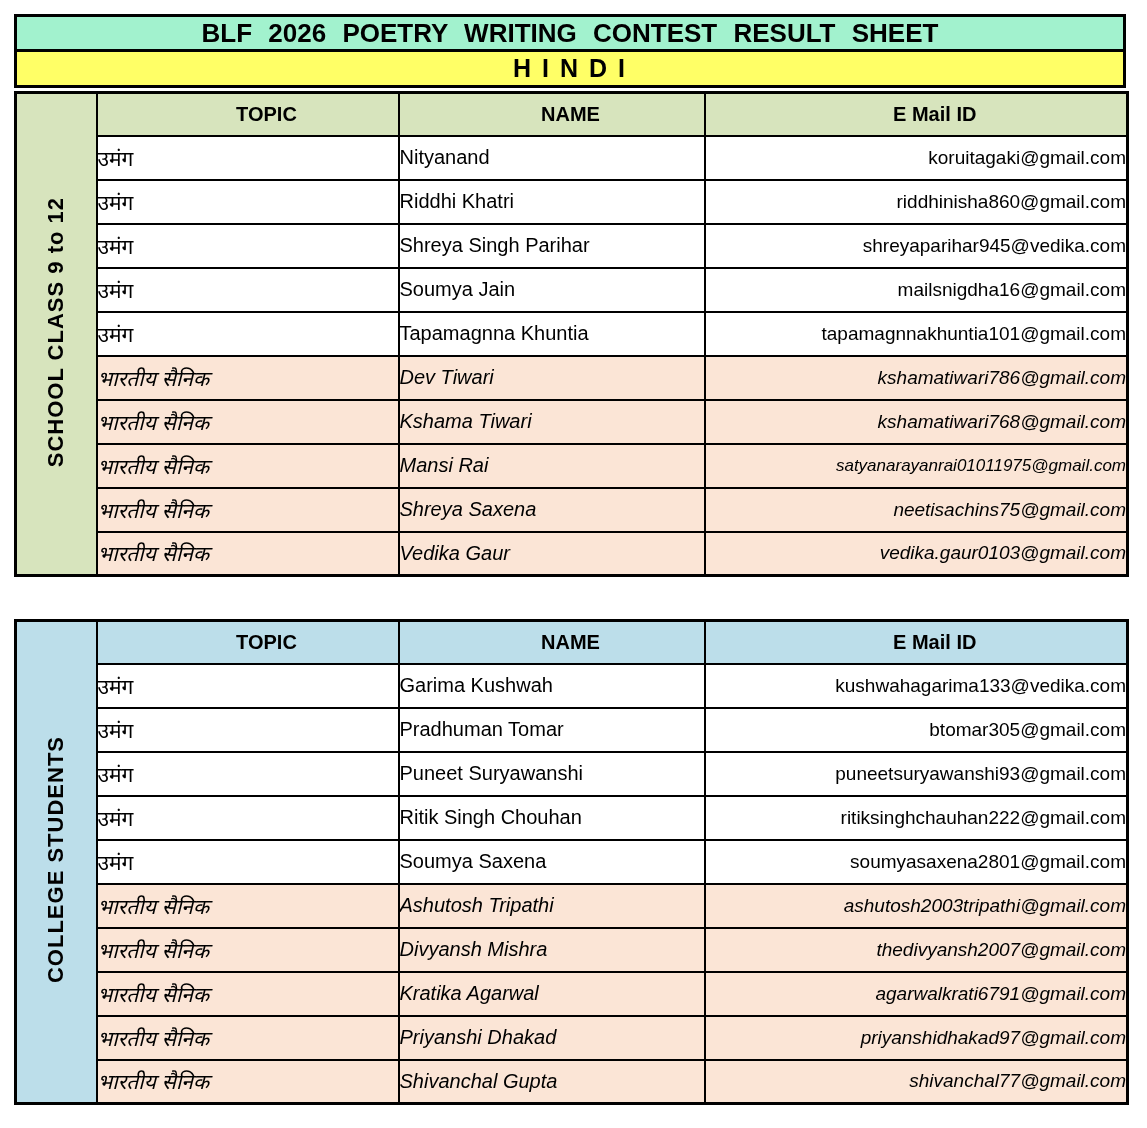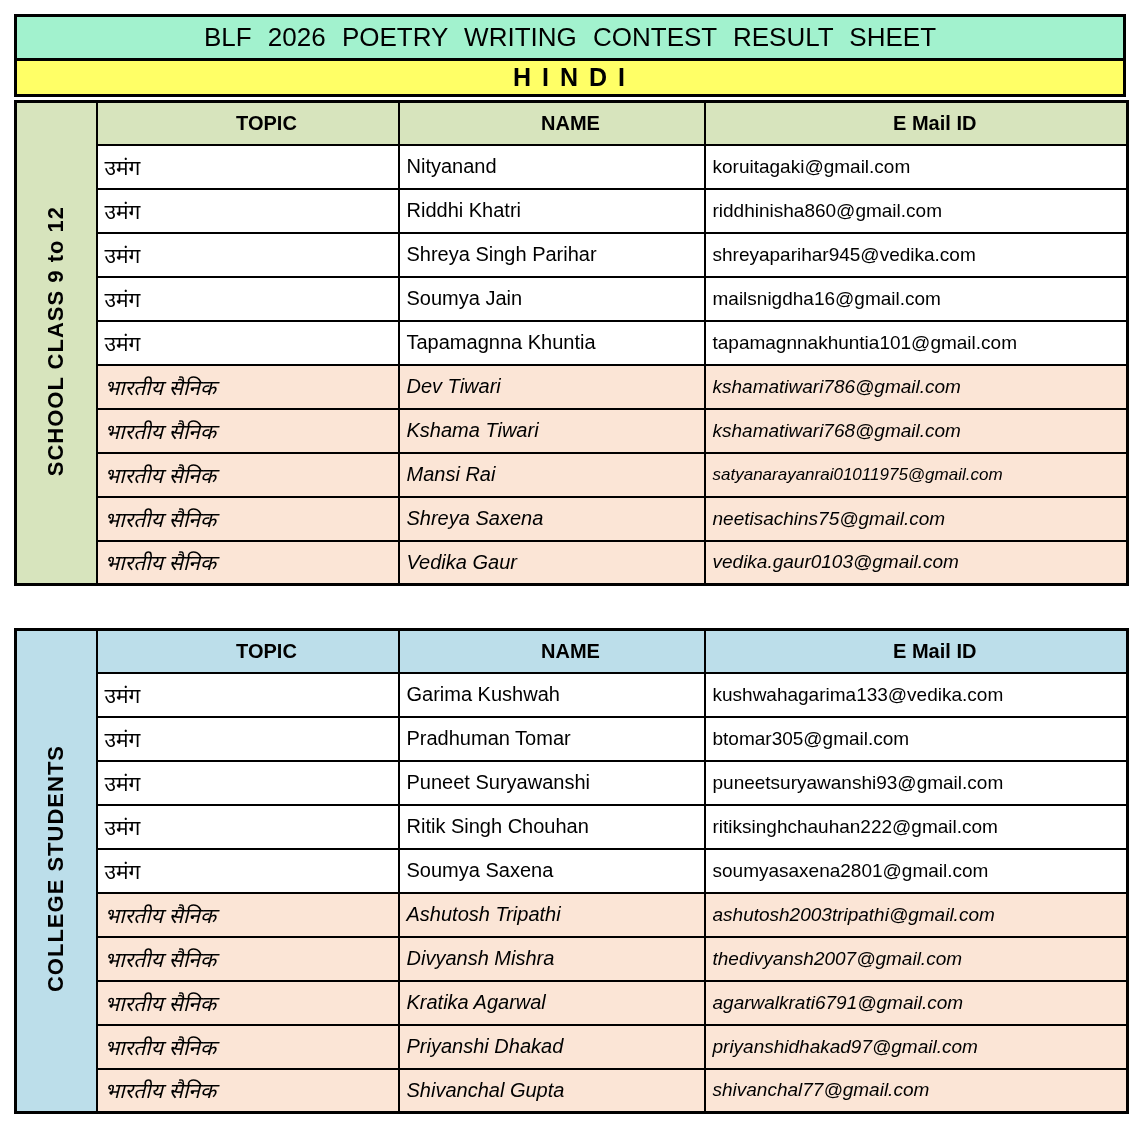--- a/index.html
+++ b/index.html
@@ -12,24 +12,24 @@
     width: 1147px;
     height: 1128px;
     background: #ffffff;
     padding: 14px 0 0 14px;
   }
   .sheet { width: 1112px; }
 
   
   .banner-block { border: 3px solid #000; width: 1112px; }
   .title-bar {
-    height: 41px;
+    height: 32px;
     background: var(--title-bg, #a2f2ce);
     display: flex; align-items: center; justify-content: center;
-    font-weight: normal; font-size: 26px;
+    font-weight: bold; font-size: 26px;
     word-spacing: 9px; letter-spacing: 0px;
   }
   .subtitle-bar {
     height: 36px;
     background: var(--subtitle-bg, #ffff66);
     border-top: 3px solid #000;
     display: flex; align-items: center; justify-content: center;
     font-weight: bold; font-size: 25px; letter-spacing: 2px;
   }
 
@@ -69,25 +69,24 @@
     font-weight: bold; font-size: 22px;
     letter-spacing: 1px;
     white-space: nowrap;
   }
 
   tr.data-row { height: 44px; background: #ffffff; }
   tr.data-row.hl td { background: var(--hl-row, #fbe5d6); font-style: italic; }
   td.cell {
     font-size: 20px;
     vertical-align: middle;
-    padding-left: 7px;
     text-align: left;
   }
   td.cell.topic { font-size: 21px; }
-  td.cell.email { font-size: 19px; }
+  td.cell.email { font-size: 19px; text-align: right; }
   td.cell.email.small { font-size: 17px; }
 </style>
 </head>
 <body>
 
 <div class="page">
   <div class="sheet">
 
     <div class="banner-block">
       <div class="title-bar">BLF 2026 POETRY WRITING CONTEST RESULT SHEET</div>

